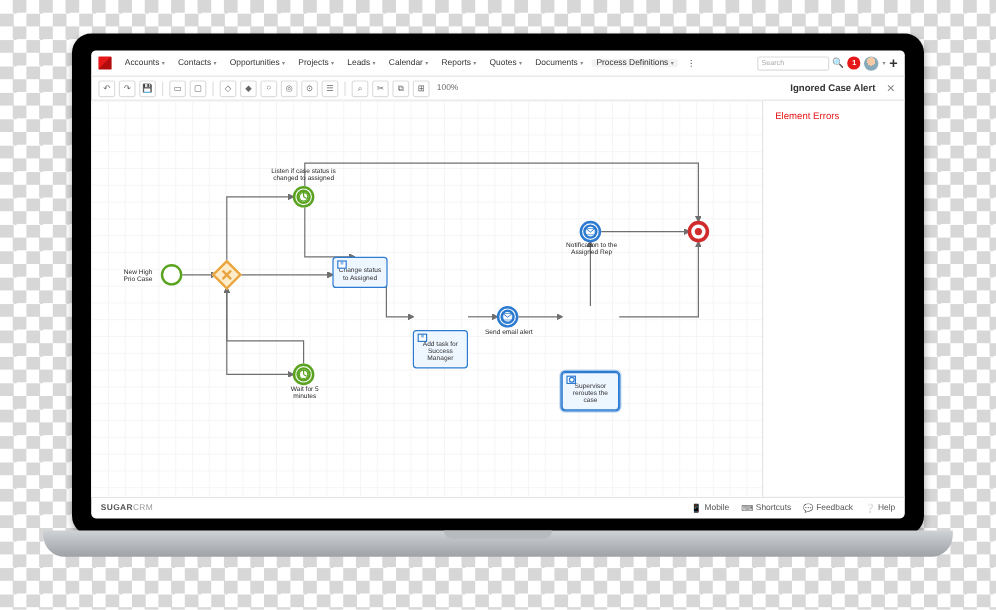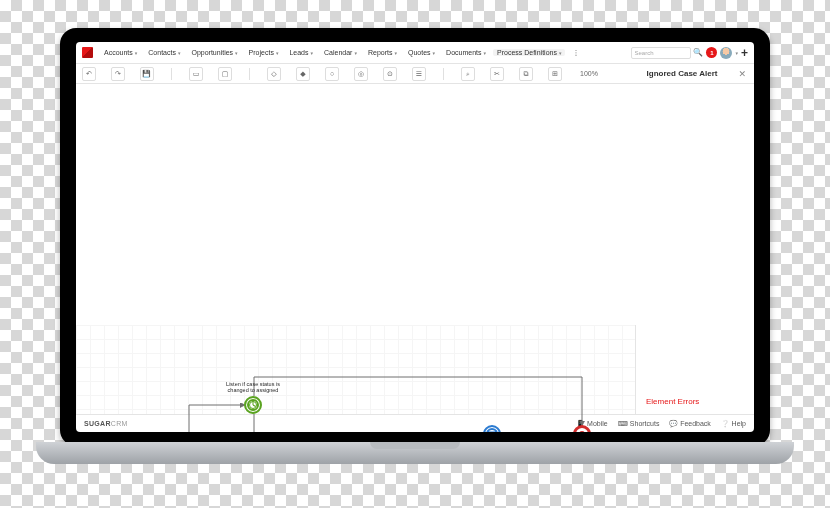--- a/index.html
+++ b/index.html
@@ -60,34 +60,34 @@
     display:flex; align-items:center; justify-content:center; font-size:6px; font-weight:bold;
   }
   .avatar {
     width:12px; height:12px; border-radius:50%;
     background: radial-gradient(circle at 50% 35%, #f6c9a5 35%, #8ab 36%);
   }
   .plus { font-size:12px; font-weight:bold; }
   
   .toolbar {
     height:20px; display:flex; align-items:center; border-bottom:1px solid #e4e4e4;
-    padding:0 6px; gap:15px;
+    padding:0 6px; gap:3px;
   }
   .tbtn {
     width:14px; height:14px; border:1px solid #ddd; border-radius:2px;
     display:flex; align-items:center; justify-content:center;
     font-size:7px; color:#666; cursor:pointer; background:#fff;
   }
   .tool-sep { width:1px; height:12px; background:#e0e0e0; margin:0 2px; }
   .zoom { font-size:7px; color:#666; padding:0 3px; }
   .toolbar-spacer { flex:1; }
   .panel-title { font-weight:600; font-size:8px; padding-right:4px; }
   .close-x { font-size:9px; color:#888; padding:0 2px; cursor:pointer; }
   
-  .mainrow { flex:1; display:flex; min-height:0;align-items:flex-end; }
+  .mainrow { flex:1; display:flex; min-height:0; }
   .canvas {
     flex:1; position:relative; background:#fff;
     background-image:
       linear-gradient(#f5f5f5 1px, transparent 1px),
       linear-gradient(90deg,#f5f5f5 1px, transparent 1px);
     background-size: 14px 14px;
     border-right:1px solid #e4e4e4;
   }
   .sidepanel {
     width: 118px; padding:8px 10px;

